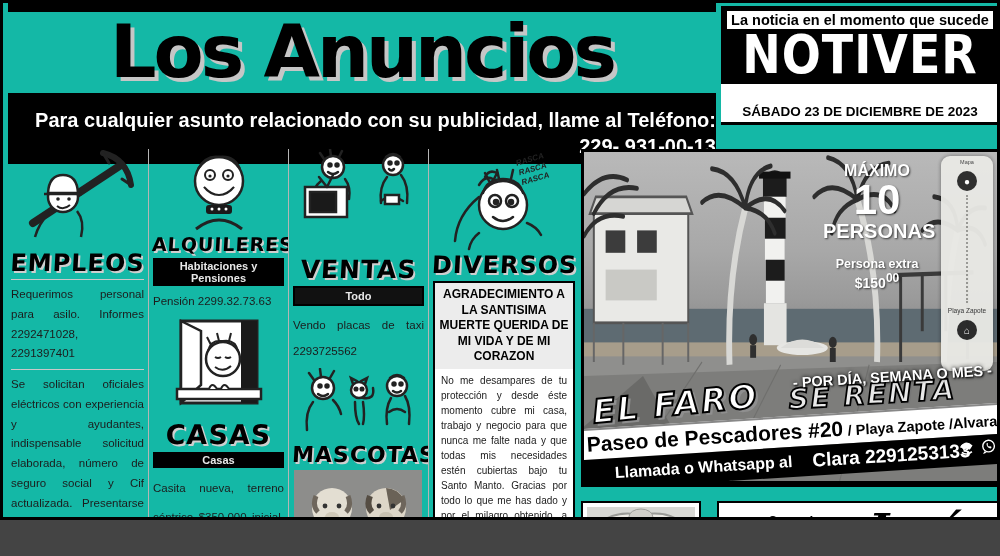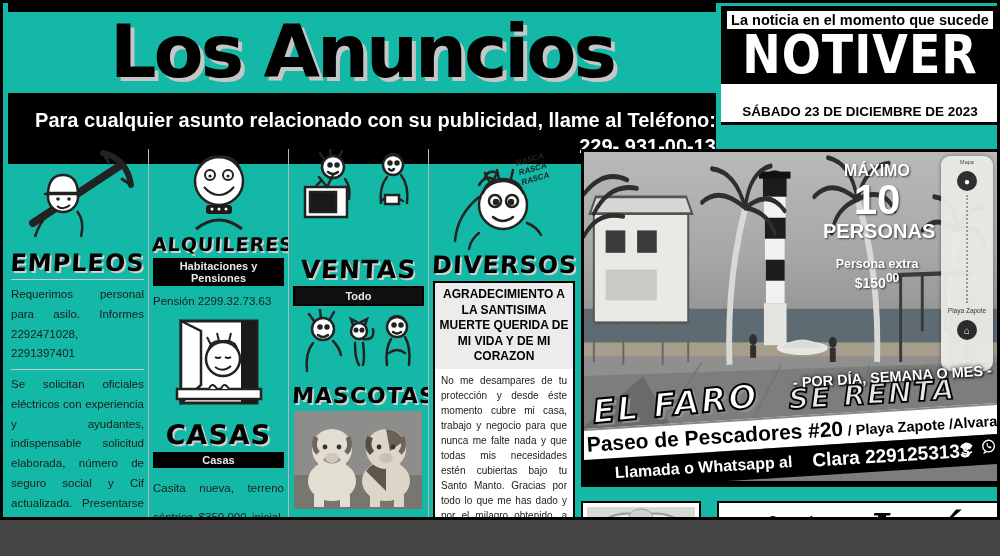--- a/index.html
+++ b/index.html
@@ -239,20 +239,21 @@
         <path d="M89 8 q7 -6 14 0 M92 20 q2 3 5 0"></path>
         <circle cx="93" cy="14" r="1.5" fill="#222"></circle>
           <circle cx="100" cy="14" r="1.5" fill="#222"></circle>
         <path d="M90 28 q-8 10 -6 26 M104 26 q8 10 6 28"></path>
         <path d="M84 52 q10 -8 22 0"></path>
         <rect x="88" y="46" width="14" height="9" fill="#fff"></rect>
       </g>
     </svg>
     <div class="sec-title" style="font-size:25px;">VENTAS</div>
     <div class="bar-label" style="border:2px solid #000; background:#111;">Todo</div>
+    <p class="ad force-last" style="line-height:2.3;">Vendo placas de taxi 2293725562</p>
     <svg class="cartoon" width="124" height="78" viewBox="0 0 124 78">
       <g fill="none" stroke="#222" stroke-width="2.5" stroke-linecap="round">
         <circle cx="26" cy="20" r="11" fill="#fff"></circle>
         <path d="M17 12 l-5 -7 M24 9 l-1 -8 M33 10 l4 -7"></path>
         <circle cx="23" cy="18" r="1.5" fill="#222"></circle>
           <circle cx="30" cy="18" r="1.5" fill="#222"></circle>
         <path d="M21 26 q5 4 10 0"></path>
         <path d="M16 34 q-8 10 -6 28 M36 32 q6 6 8 14"></path>
         <circle cx="62" cy="22" r="8" fill="#fff"></circle>
         <path d="M56 16 l-2 -6 l6 3 M68 16 l2 -6 l-6 3"></path>

